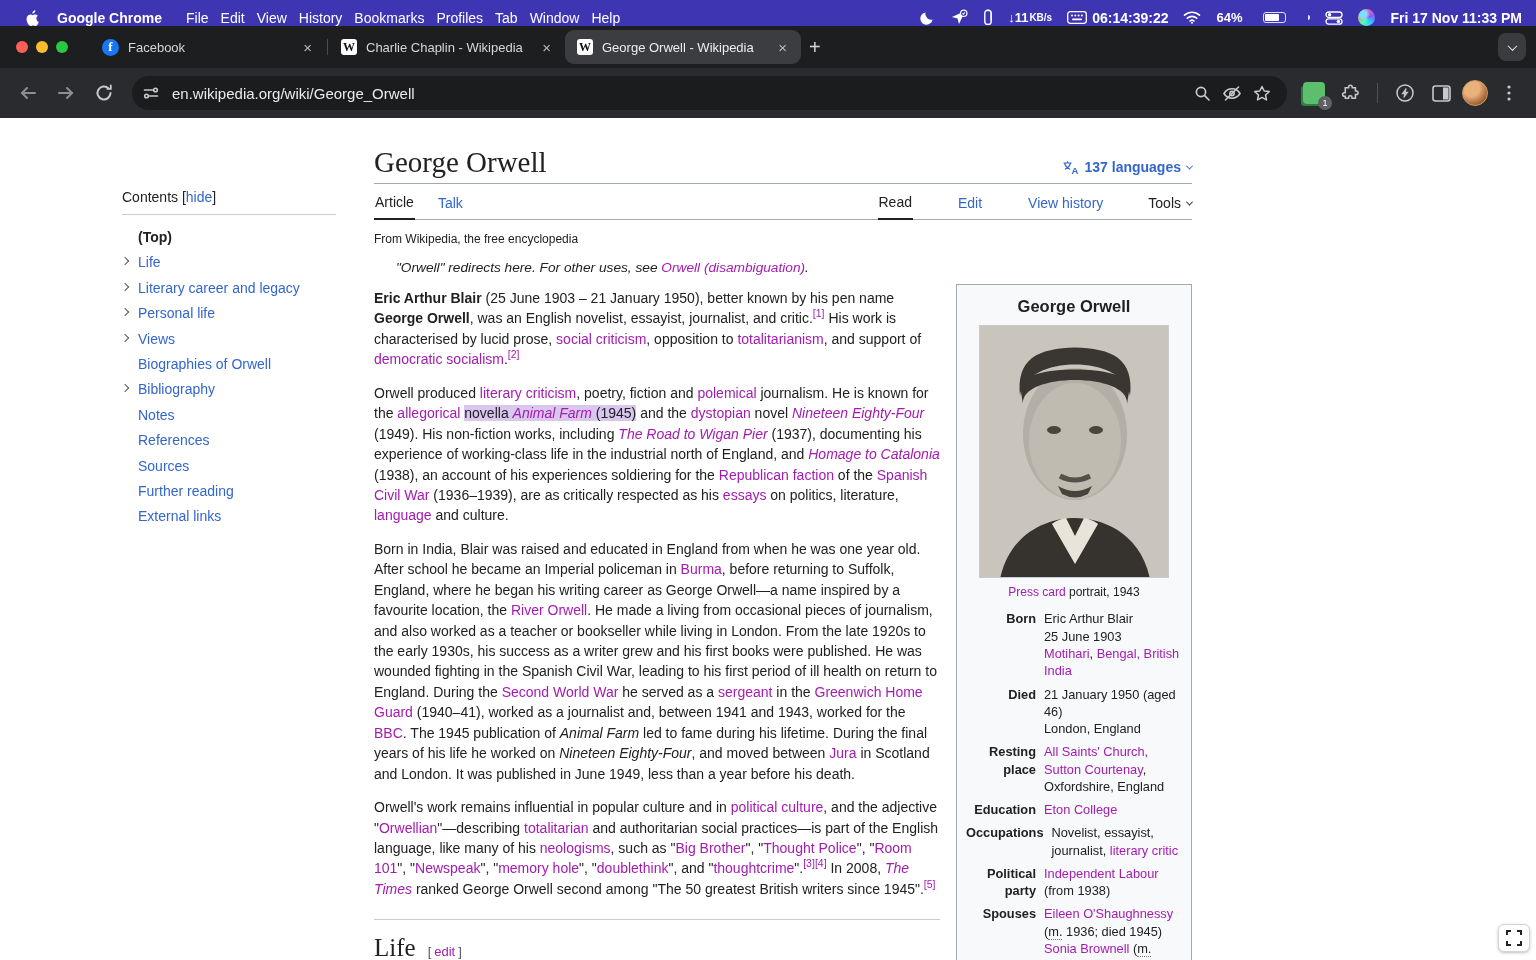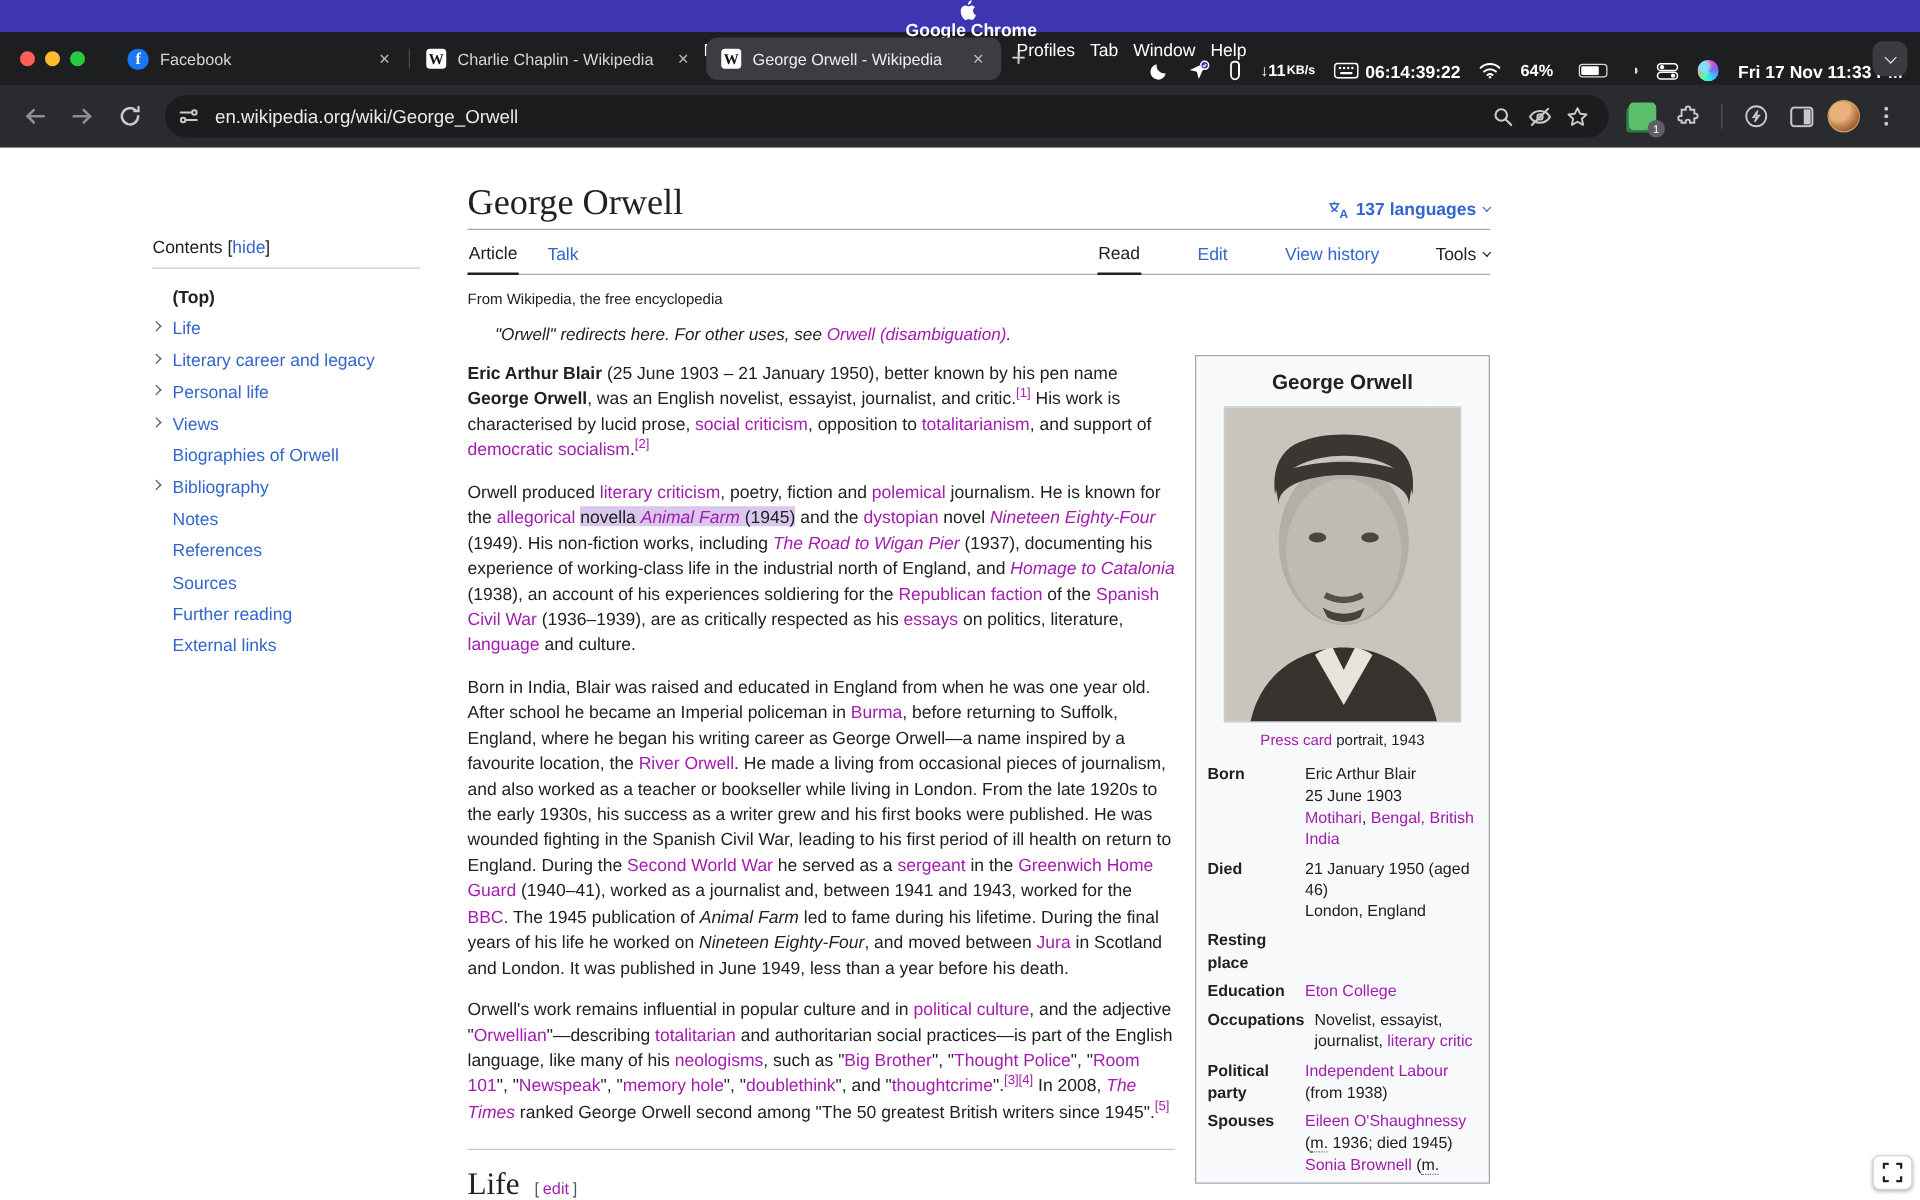--- a/index.html
+++ b/index.html
@@ -1,22 +1,22 @@
 <!DOCTYPE html>
 <html><head>
 <meta charset="utf-8">
 <style>
   * { margin:0; padding:0; box-sizing:border-box; }
   html,body { width:1536px; height:960px; overflow:hidden; background:#000; }
   body { font-family:"Liberation Sans","DejaVu Sans",sans-serif; }
   .screen { position:relative; width:1536px; height:960px; overflow:hidden; }
 
   
-  .menubar { height:26px; background:#3d35b2; color:#fff; display:flex; align-items:center;
-             padding:0 14px; font-size:14px;flex-direction:column; }
+  .menubar { height:26px; background:#3d35b2; color:#fff; display:flex; align-items:flex-end;
+             padding:0 14px; font-size:14px; }
   .apple { display:flex; margin-left:12px; }
   .appname { font-weight:bold; margin-left:18px; }
   .mb-menus { display:flex; gap:12px; margin-left:24px; }
   .mb-menu { cursor:default; }
   .mb-right { margin-left:auto; display:flex; align-items:center; gap:15px; }
   .mb-ic { display:flex; align-items:center; }
   .kbps { display:flex; align-items:center; font-weight:bold; font-size:13px; }
   .kbps .unit { font-size:10px; margin-left:1px; }
   .timerchip { display:flex; align-items:center; gap:5px; font-weight:bold; font-size:14px; }
   .batt-wrap { display:flex; align-items:center; gap:21px; font-size:13px; font-weight:bold; }
@@ -108,21 +108,21 @@
   .tagline { font-size:12px; margin-top:12px; }
   .hatnote { font-style:italic; font-size:13.7px; margin:14px 0 2px 22px; }
 
   .infobox { float:right; width:236px; background:#f8f9fa; border:1px solid #a2a9b1;
              margin:7px 0 14px 16px; padding:3px; font-size:12.8px; line-height:1.35; }
   .ib-title { text-align:center; font-weight:bold; font-size:16.5px; padding:7px 0 8px; }
   .portrait { width:190px; height:253px; margin:0 auto; border:1px solid #c8ccd1;
               background:linear-gradient(160deg,#d6d3cc 0%,#c2bfb8 55%,#a9a59d 100%); overflow:hidden; }
   .ib-caption { text-align:center; font-size:12px; padding:6px 4px 7px; }
   .ib-row { display:flex; padding:3px 6px; }
-  .ib-label { flex:0 0 78px; font-weight:bold; padding-right:8px; }
+  .ib-label { flex:0 0 78px; font-weight:bold; padding-right:8px;text-align:right; }
   .ib-val { flex:1; }
 
   .body-text p { font-size:14px; line-height:1.46; margin:13px 0; }
   h2.sect { font-family:"Liberation Serif","DejaVu Serif",serif; font-weight:normal; font-size:25px;
             border-top:1px solid #c8ccd1; padding-top:14px; margin:20px 0 6px; display:flex;
             align-items:baseline; }
   .editlink { font-size:13px; font-weight:normal; font-family:"Liberation Sans",sans-serif; margin-left:12px; }
   .editlink .brk { color:#54595d; }
   .editlink .a { margin:0 3px; }
 
@@ -405,20 +405,21 @@
             <div class="ib-row">
               <div class="ib-label">Born</div>
               <div class="ib-val"><span>Eric Arthur Blair</span><br><span>25 June 1903</span><br><a href="#" class="a">Motihari</a><span>, </span><a href="#" class="a">Bengal, British India</a></div>
             </div>
             <div class="ib-row">
               <div class="ib-label">Died</div>
               <div class="ib-val"><span>21 January 1950 (aged 46)</span><br><span>London, England</span></div>
             </div>
             <div class="ib-row">
               <div class="ib-label">Resting place</div>
+              <div class="ib-val"><a href="#" class="a">All Saints' Church, Sutton Courtenay</a><span>, Oxfordshire, England</span></div>
             </div>
             <div class="ib-row">
               <div class="ib-label">Education</div>
               <div class="ib-val"><a href="#" class="a">Eton College</a></div>
             </div>
             <div class="ib-row">
               <div class="ib-label">Occupations</div>
               <div class="ib-val"><span>Novelist, essayist, journalist, </span><a href="#" class="a">literary critic</a></div>
             </div>
             <div class="ib-row">

